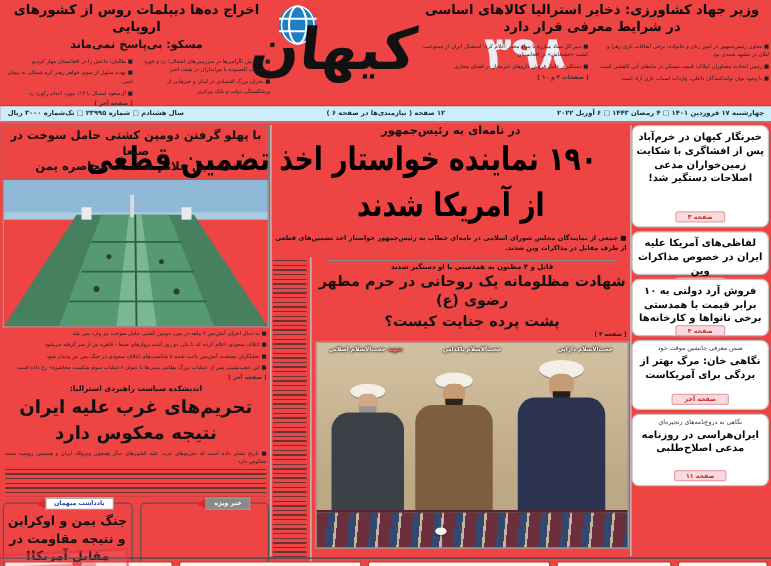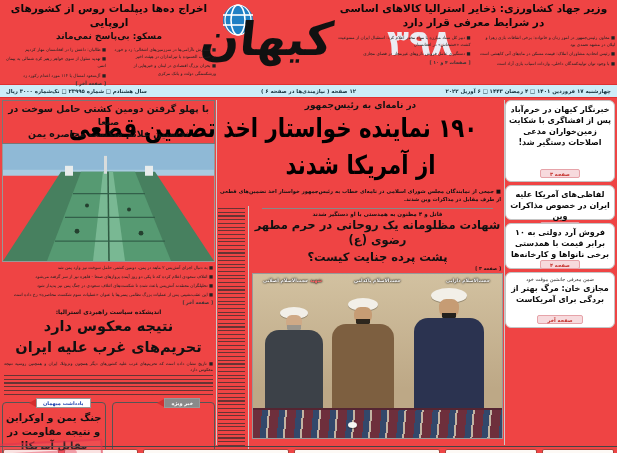--- a/index.html
+++ b/index.html
@@ -176,22 +176,27 @@
     <div class="side-box" style="height:35px">
       <div class="side-title">لفاظی‌های آمریکا علیه ایران در خصوص مذاکرات وین</div>
       <div class="pill">صفحه ۲</div>
     </div>
     <div class="side-box" style="height:46px">
       <div class="side-title">فروش آرد دولتی به ۱۰ برابر قیمت با همدستی برخی نانواها و کارخانه‌ها</div>
       <div class="pill">صفحه ۴</div>
     </div>
     <div class="side-box" style="height:56px">
       <div class="side-kicker">ضمن معرفی جانشین موقت خود</div>
-      <div class="side-title">مجازی خان: مرگ بهتر از بردگی برای آمریکاست</div>
+      <div class="side-title">نگاهی خان: مرگ بهتر از بردگی برای آمریکاست</div>
       <div class="pill">صفحه آخر</div>
+    </div>
+    <div class="side-box" style="height:58px">
+      <div class="side-kicker">نگاهی به دروغ‌نامه‌های زنجیره‌ای</div>
+      <div class="side-title">ایران‌هراسی در روزنامه مدعی اصلاح‌طلبی</div>
+      <div class="pill">صفحه ۱۱</div>
     </div>
   </div>
 
   <div class="middle">
     <div class="main-kicker">در نامه‌ای به رئیس‌جمهور</div>
     <div class="main-h1">۱۹۰ نماینده خواستار اخذ تضمین قطعی</div>
     <div class="main-h1">از آمریکا شدند</div>
     <div class="lead">■ جمعی از نمایندگان مجلس شورای اسلامی در نامه‌ای خطاب به رئیس‌جمهور خواستار اخذ تضمین‌های قطعی از طرف مقابل در مذاکرات وین شدند.</div>
 
     <div class="mid-row">
@@ -268,22 +273,22 @@
           <div class="bullet">■ به دنبال اجرای آتش‌بس ۲ ماهه در یمن، دومین کشتی حامل سوخت نیز وارد یمن شد</div>
           <div class="bullet">■ ائتلاف سعودی اعلام کرده که تا یکی دو روز آینده پروازهای صنعا - قاهره نیز از سر گرفته می‌شود</div>
           <div class="bullet">■ تحلیلگران معتقدند آتش‌بس باعث شده تا شکست‌های ائتلاف سعودی در جنگ یمن نیز پدیدار شود</div>
           <div class="bullet">■ این عقب‌نشینی پس از عملیات بزرگ نظامی یمنی‌ها با عنوان «عملیات سوم شکست محاصره» رخ داده است</div>
         </div>
       <div class="mini-pageref" style="padding:0 2px">[ صفحه آخر ]</div>
     </div>
 
     <div>
       <div class="sanctions-kicker">اندیشکده سیاست راهبردی استرالیا:</div>
+      <div class="sanctions-h">تحریم‌های غرب علیه ایران</div>
       <div class="sanctions-h">نتیجه معکوس دارد</div>
-      <div class="sanctions-h">تحریم‌های غرب علیه ایران</div>
       <div class="sanctions-body">
         <div class="firstline">■ تاریخ نشان داده است که تحریم‌های غرب علیه کشورهای دیگر همچون ونزوئلا، ایران و همچنین روسیه نتیجه معکوس دارد</div>
         <div class="sim"></div>
       </div>
     </div>
 
     <div class="boxes-row">
       <div class="note-box">
         <div class="note-label">
           <span class="tag tag-special">خبر ویژه</span>

